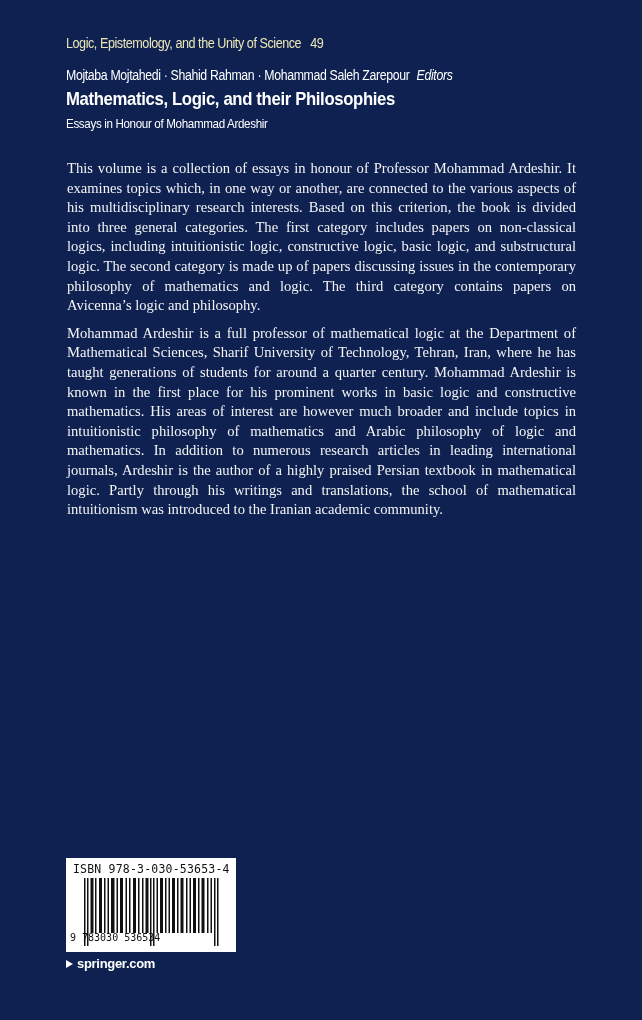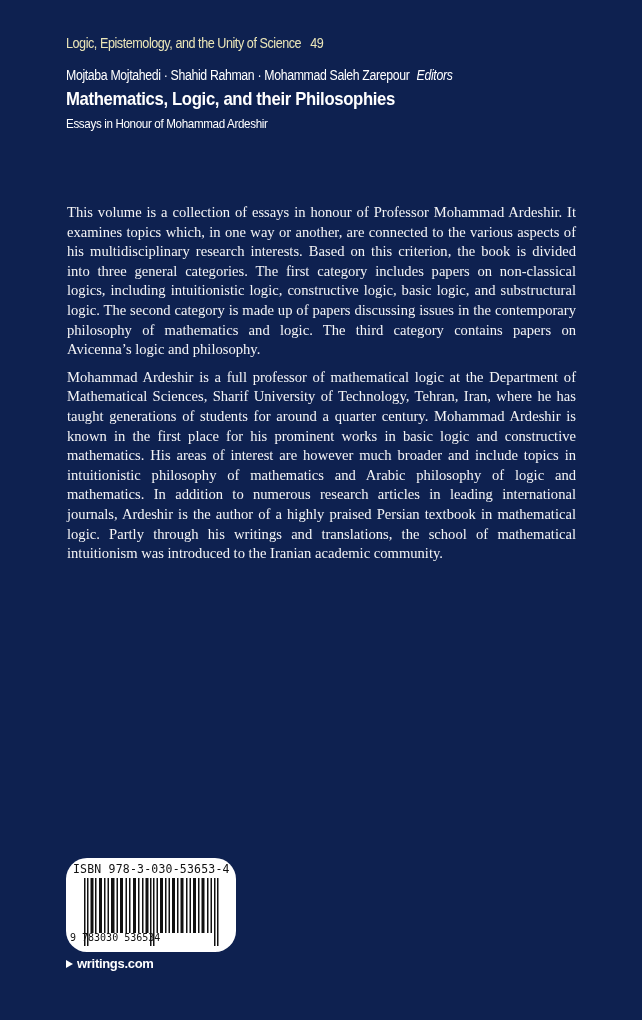--- a/index.html
+++ b/index.html
@@ -39,29 +39,27 @@
     font-size: 13.5px; letter-spacing: -0.4px;
     white-space: nowrap;
     transform: scaleX(0.86); transform-origin: left top;
   }
   .blurb {
     position: absolute; left: 67px; top: 159px; width: 509px;
     font-family: "Liberation Serif", serif;
     font-size: 14.6px; line-height: 19.6px;
     color: #f4f4f6;
     text-align: justify;
-    margin-top: 44px;
   }
   .blurb p { margin: 0 0 8px 0; }
   .barcode-box {
     position: absolute; left: 66px; top: 858px;
     width: 170px; height: 94px;
     background: #ffffff; color: #111;
     box-sizing: border-box;
-    border-radius: 21px;
   }
   .isbn {
     position: absolute; left: 7px; top: 4px;
     font-family: "DejaVu Sans Mono", monospace;
     font-size: 11.5px; letter-spacing: 0.2px; color: #111;
     white-space: nowrap;
   }
   .bars {
     position: absolute; left: 10px; top: 20px; width: 150px; height: 68px;
   }
@@ -139,14 +137,14 @@
       <rect x="131" y="0" width="1.5" height="55"></rect>
       <rect x="134.5" y="0" width="1.5" height="55"></rect>
       <rect x="138" y="0" width="1.5" height="68"></rect>
       <rect x="141" y="0" width="1.5" height="68"></rect>
     </g>
   </svg>
   <div class="digits">9 783030 536534</div>
 </div>
 
 <div class="springer">
-  <span class="arrow"></span><span>writings.com</span>
+  <span class="arrow"></span><span>springer.com</span>
 </div>
 
 </body></html>

